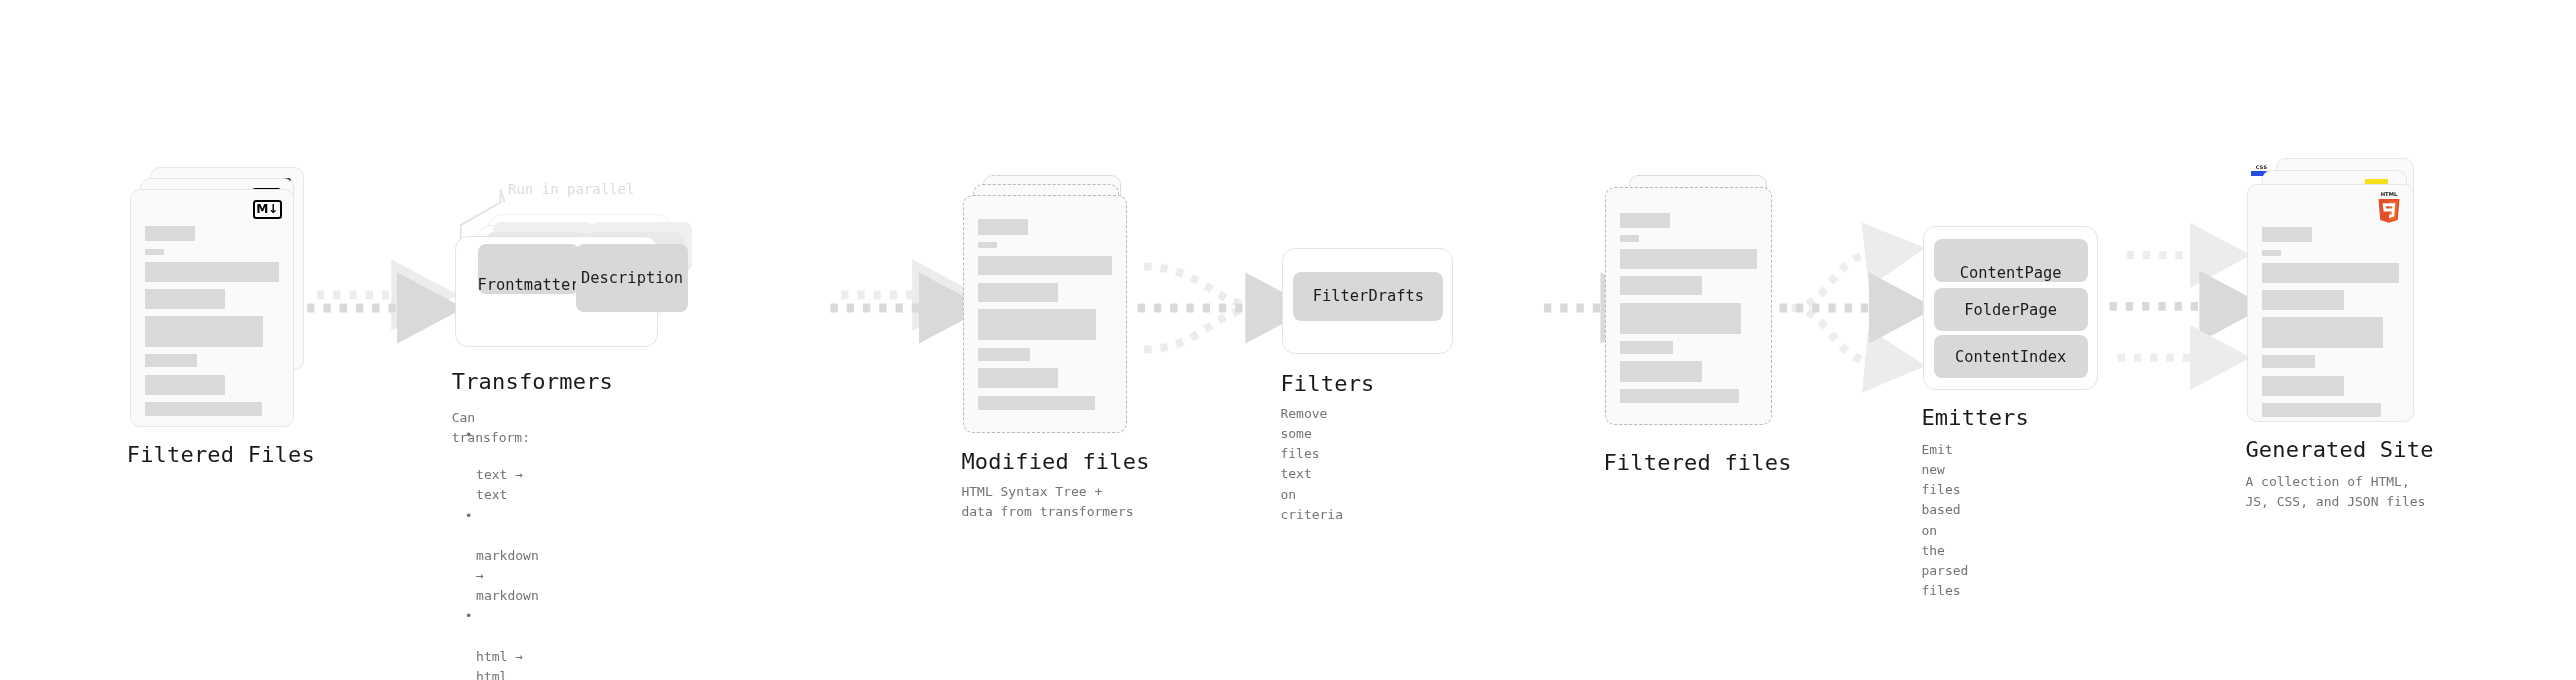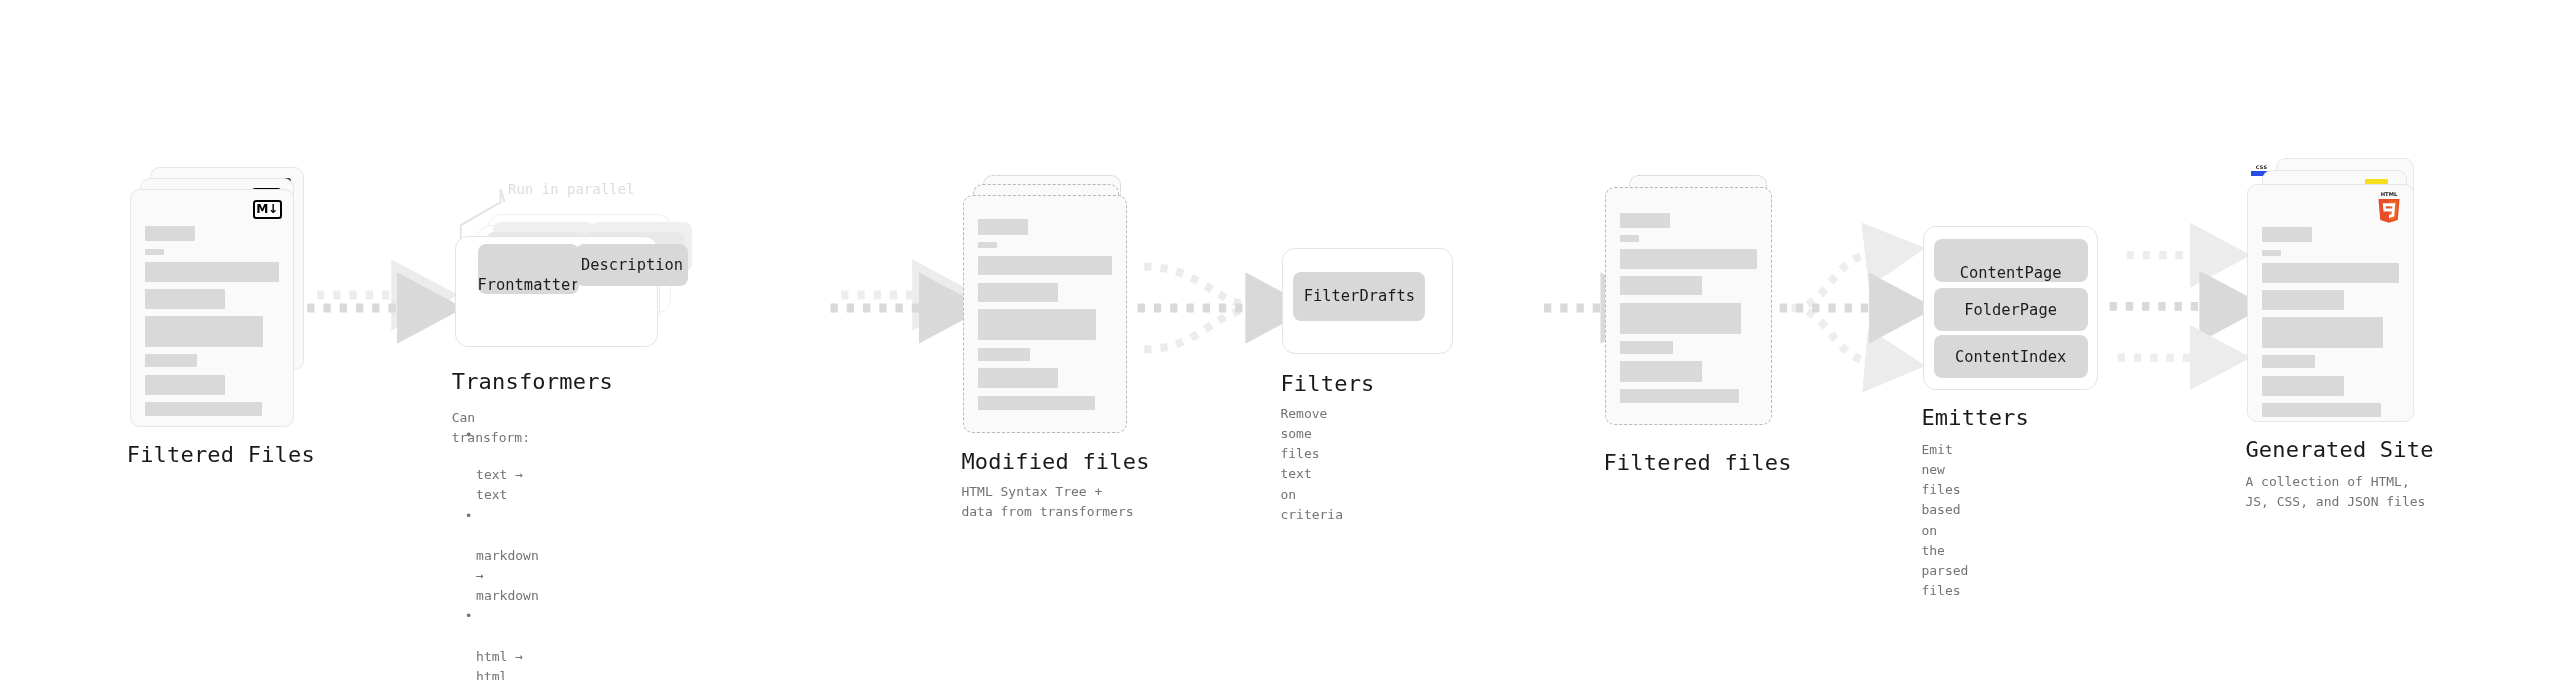--- a/index.html
+++ b/index.html
@@ -250,21 +250,21 @@
     <div class="chip ghost2" style="left:38px; top:31px; width:101px; height:50px;"></div>
     <div class="chip ghost2" style="left:136px; top:31px; width:101px; height:50px;"></div>
     <div class="chip ghost" style="left:31px; top:41px; width:101px; height:50px;"></div>
     <div class="chip ghost" style="left:128px; top:41px; width:101px; height:50px;"></div>
 
     <div class="groupbox" style="left:0px; top:45px; width:203px; height:111px;"></div>
 
     <div class="chip" style="left:23px; top:53px; width:101px; height:50px;align-items:flex-end;">
       <span>Frontmatter</span>
     </div>
-    <div class="chip" style="left:121px; top:53px; width:112px; height:42px;">
+    <div class="chip" style="left:121px; top:53px; width:112px; height:68px;">
       <span>Description</span>
     </div>
 
     <div class="stage-title" style="position:absolute; left:-3.3px; top:179px;">Transformers</div>
 
     <div class="stage-desc" style="position:absolute; left:-3.3px; top:217px;">Can transform:</div>
 
     <ul style="position:absolute; left:6.5px; top:234px; margin:0; padding-left:14.6px; list-style:none;">
       <li class="stage-desc" style="position:relative;">
         <span style="position:absolute;left:-11.4px;top:0;">•</span>
@@ -298,21 +298,21 @@
         </div>
       </div>
     </div>
     <div class="stage-title" style="position:absolute; left:-1.6px; top:275px;">Modified files</div>
     <div class="stage-desc" style="position:absolute; left:-1.6px; top:307px;">HTML Syntax Tree +
 data from transformers</div>
   </div>
 
   <div class="stage" style="left:1282px; top:248px;">
     <div class="groupbox" style="left:0px; top:0px; width:171px; height:106px;"></div>
-    <div class="chip" style="left:11.4px; top:23.6px; width:132px; height:49px;">
+    <div class="chip" style="left:11.4px; top:23.6px; width:150px; height:49px;">
       <span>FilterDrafts</span>
     </div>
     <div class="stage-title" style="position:absolute; left:-1.6px; top:124px;">Filters</div>
     <div class="stage-desc" style="position:absolute; left:-1.6px; top:156px;">Remove some files text
 on criteria</div>
   </div>
 
   <div class="stage" style="left:1605px; top:175px;">
     <div class="cardstack" style="width:171px; height:260px;">
       <div class="card dotted" style="left:24.4px; top:0px; width:138px; height:195px;"></div>

